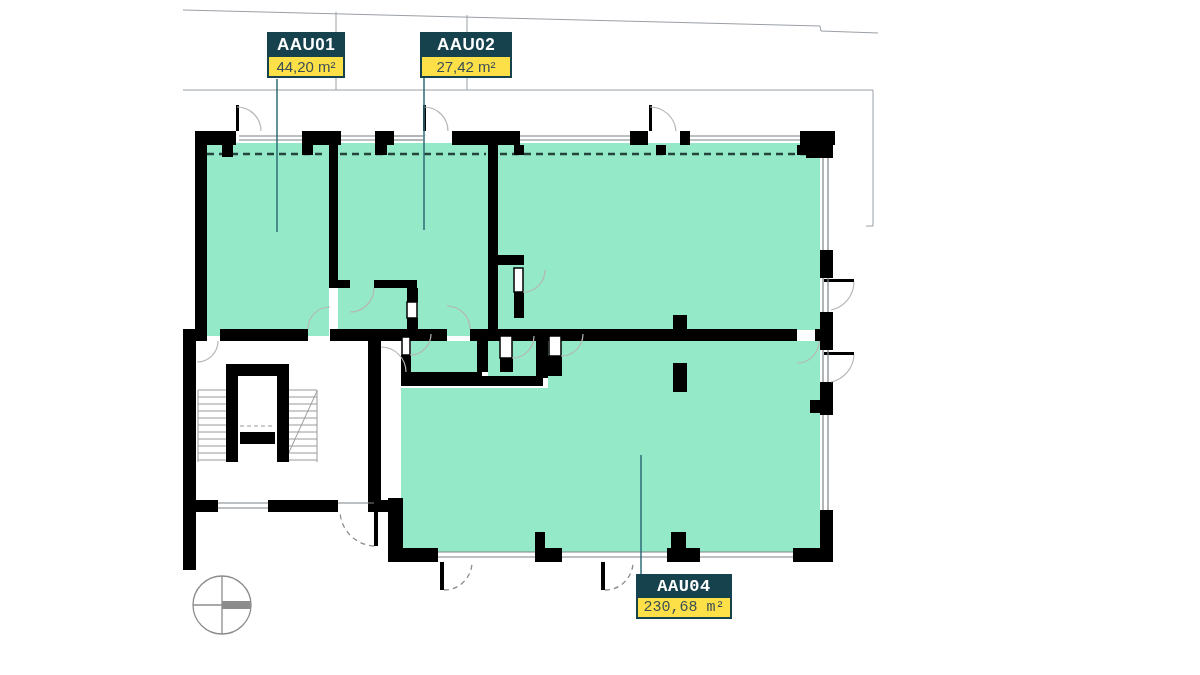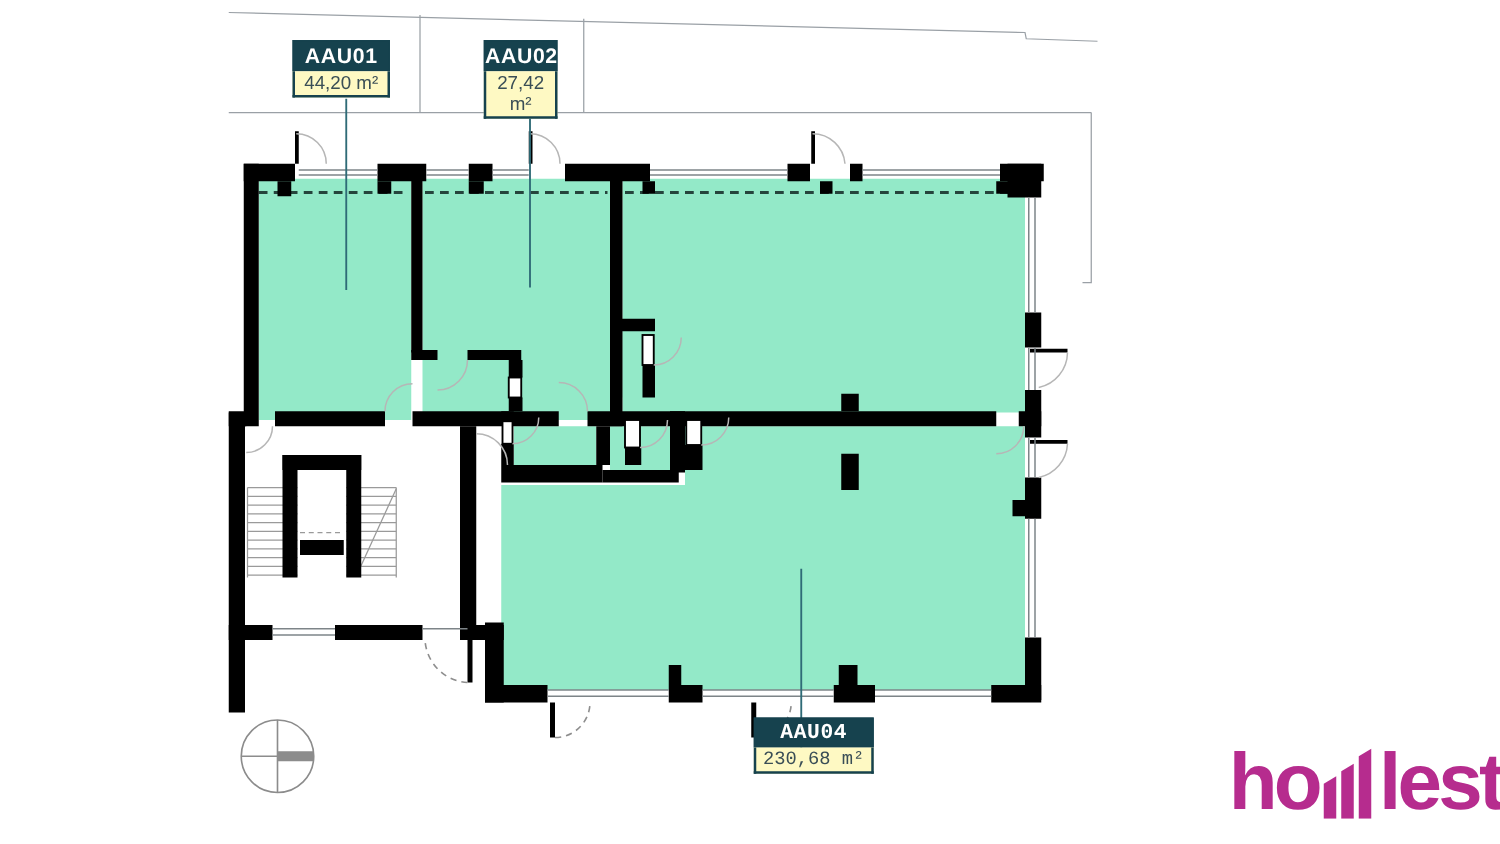--- a/index.html
+++ b/index.html
@@ -1,25 +1,25 @@
 <!DOCTYPE html>
 <html><head>
 <meta charset="utf-8">
 <style>
   html,body{margin:0;padding:0;background:#fff;}
   #stage{position:relative;width:1200px;height:675px;background:#ffffff;overflow:hidden;
          font-family:"Liberation Sans",sans-serif;}
   #plan-svg{position:absolute;left:0;top:0;}
-  .unit-label{position:absolute;text-align:center;z-index:5;}
+  .unit-label{position:absolute;text-align:center;z-index:5;margin-left:33px;}
   .unit-label .hdr{display:block;background:#16424e;color:#ffffff;font-size:17px;font-weight:bold;
                    letter-spacing:.5px;padding:2px 0 1px 0;border:1px solid #16424e;}
-  .unit-label .val{display:block;background:#fef9c3;color:#3a4e56;font-size:15px;
+  .unit-label .val{display:block;background:#fde047;color:#3a4e56;font-size:15px;
                    padding:1px 0 1px 0;border:2px solid #16424e;border-top:none;}
   #label-aau01{left:234px;top:32px;width:78px;}
-  #label-aau02{left:387px;top:32px;width:59px;}
+  #label-aau02{left:387px;top:32px;width:92px;}
   #label-aau04{left:603px;top:574px;width:96px;font-family:Liberation Mono, monospace;}
   #logo{position:absolute;left:983px;top:593px;display:flex;align-items:flex-end;z-index:5;}
   #logo .logotext{color:#b62c8e;font-size:64px;font-weight:bold;letter-spacing:-3px;line-height:62px;}
   #logo svg{margin:0 2px 1px 2px;}
 </style>
 </head>
 <body>
 
 <div id="stage">
 
@@ -233,23 +233,14 @@
 </div>
 <div class="unit-label" id="label-aau02">
   <span class="hdr">AAU02</span>
   <span class="val">27,42 m²</span>
 </div>
 <div class="unit-label" id="label-aau04">
   <span class="hdr">AAU04</span>
   <span class="val">230,68 m²</span>
 </div>
 
-<div id="logo">
-  <span class="logotext">ho</span>
-  <svg width="44" height="62" viewBox="0 0 44 62">
-    <polygon points="2,34 12,28 12,62 2,62" fill="#b62c8e"></polygon>
-    <polygon points="16,24 26,18 26,62 16,62" fill="#b62c8e"></polygon>
-    <polygon points="30,12 40,6 40,62 30,62" fill="#b62c8e"></polygon>
-  </svg>
-  <span class="logotext">lest</span>
-</div>
 
 </div>
 
 </body></html>

